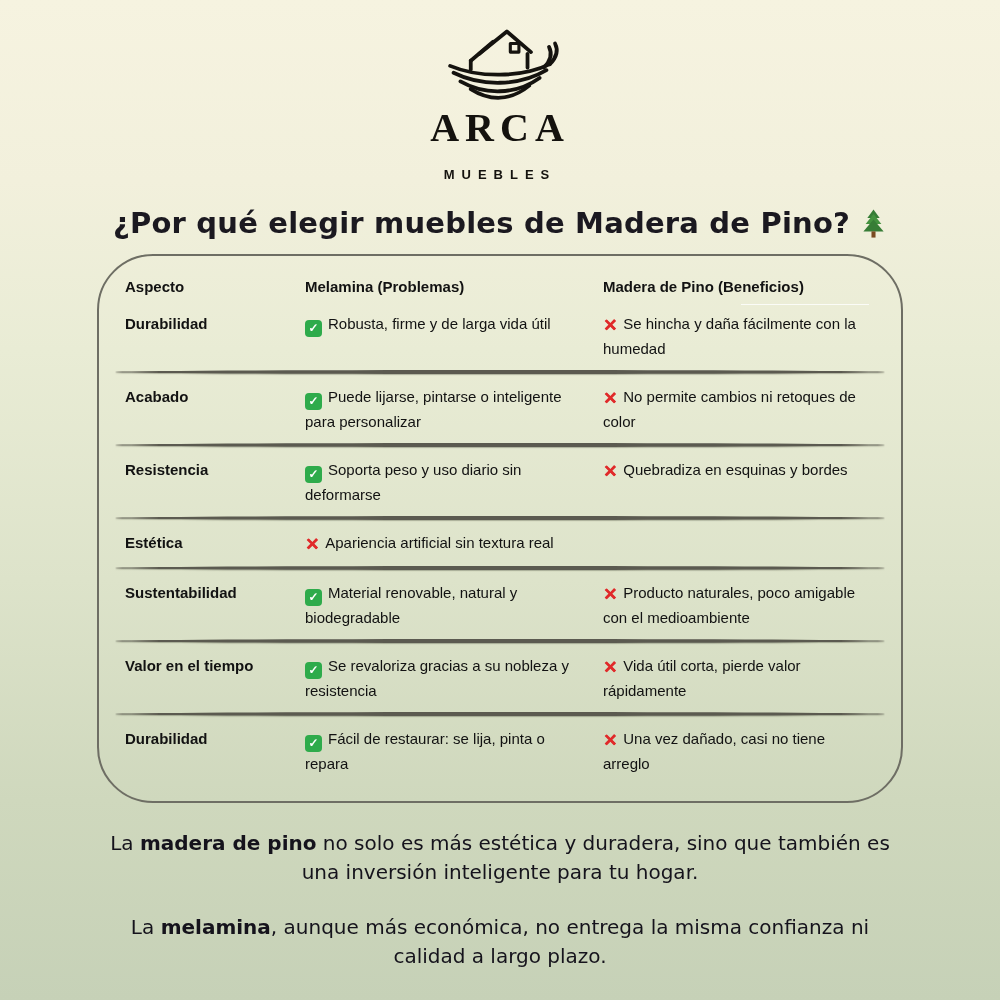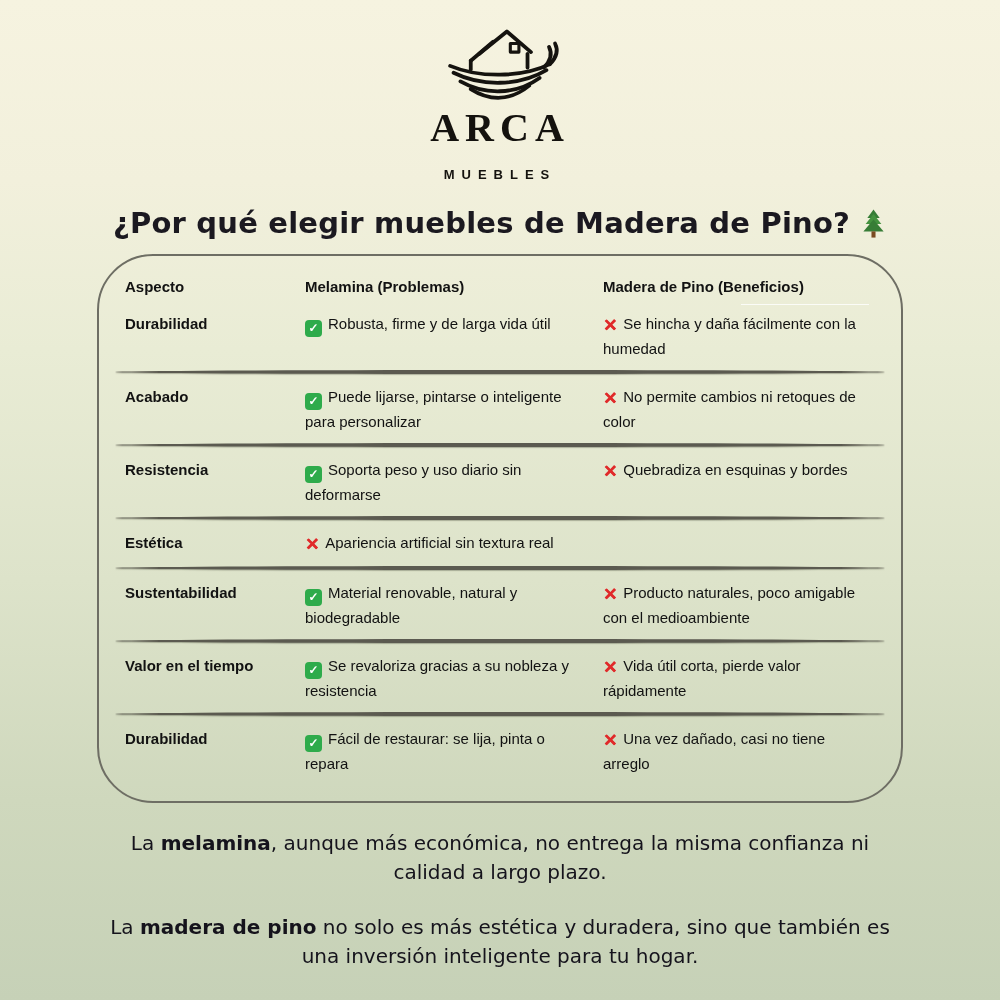--- a/index.html
+++ b/index.html
@@ -166,17 +166,17 @@
 
     <div class="t-row">
       <div class="aspect">Durabilidad</div>
       <div class="cellpad"><span class="check">✓</span><span>Fácil de restaurar: se lija, pinta o repara</span></div>
       <div><span class="cross">✕</span><span>Una vez dañado, casi no tiene arreglo</span></div>
     </div>
 
   </section>
 
   <footer class="notes">
+    <p class="note"><span>La </span><b>madera de pino</b><span> no solo es más estética y duradera, sino que también es una inversión inteligente para tu hogar.</span></p>
     <p class="note"><span>La </span><b>melamina</b><span>, aunque más económica, no entrega la misma confianza ni calidad a largo plazo.</span></p>
-    <p class="note"><span>La </span><b>madera de pino</b><span> no solo es más estética y duradera, sino que también es una inversión inteligente para tu hogar.</span></p>
   </footer>
 
 </div>
 
 </body></html>

